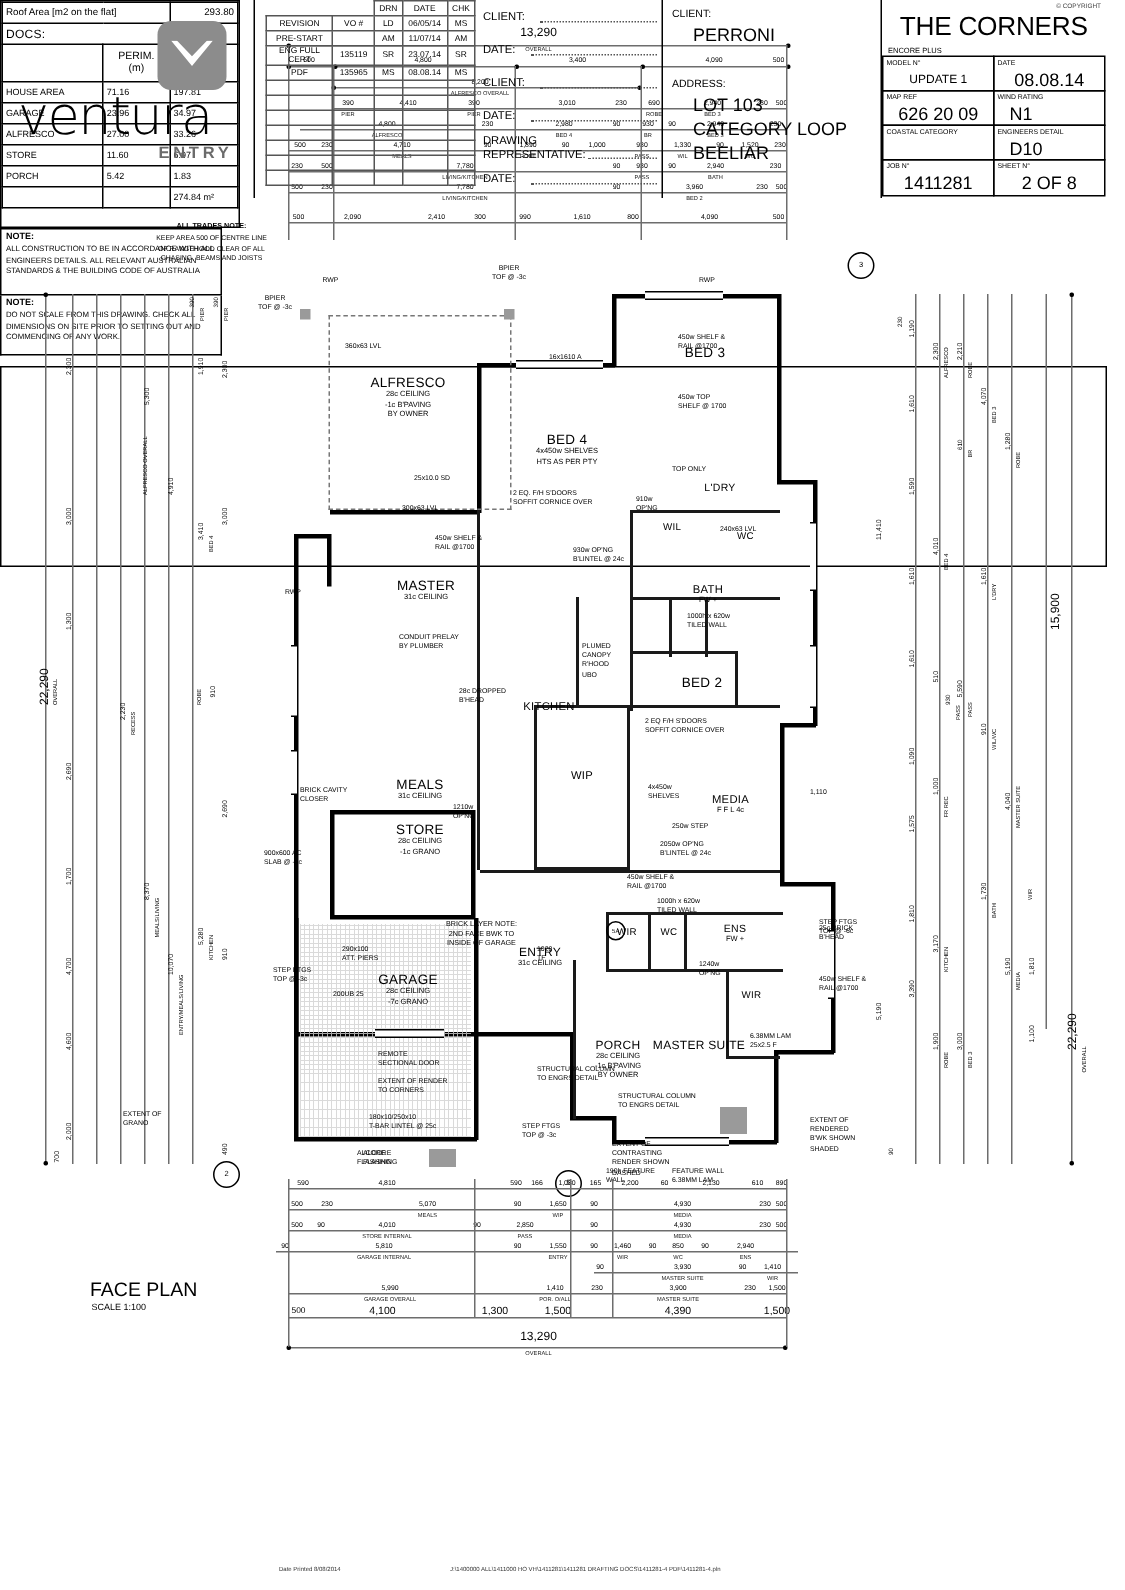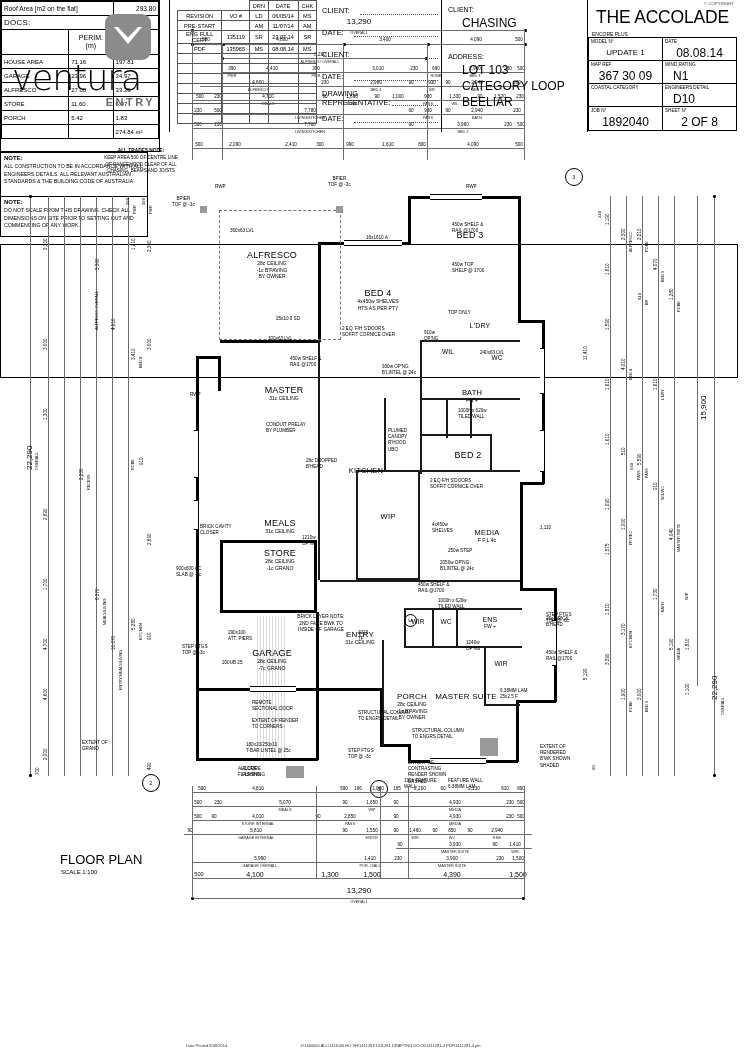--- a/index.html
+++ b/index.html
@@ -740,21 +740,21 @@
     <div class="tick" style="left:522px;top:897px;"></div>
   <div class="dimt c" style="left:359px;top:886px;font-size:8px;">13,290</div>
   <div class="dimlab" style="left:359px;top:899.5px;">OVERALL</div>
 
   <div class="dimvline" style="left:192px;top:786px;height:112px;"></div>
   <div class="dimvline" style="left:524px;top:786px;height:112px;"></div>
   <div class="dimvline" style="left:316px;top:786px;height:92px;"></div>
   <div class="dimvline" style="left:380px;top:786px;height:92px;"></div>
   <div class="dimvline" style="left:408px;top:786px;height:92px;"></div>
 
-  <div class="floorplan-ttl">FLOOR PLAN</div>
+  <div class="floorplan-ttl">FACE PLAN</div>
   <div class="floorplan-scale">SCALE 1:100</div>
 </div>
 
 <div id="note-block">
   <div class="notebox" style="height:45px;">
     <div class="notetitle">NOTE:</div>
     <div class="notebody">ALL CONSTRUCTION TO BE IN ACCORDANCE
 WITH ALL ENGINEERS DETAILS. ALL
 RELEVANT AUSTRALIAN STANDARDS &amp; THE
 BUILDING CODE OF AUSTRALIA</div>
@@ -875,59 +875,59 @@
     <div class="dotline" style="left:184px;top:80px;width:84px;"></div>
     <div class="formrow" style="left:152px;top:90px;white-space:pre;line-height:1.15;">DRAWING
 REPRESENTATIVE:</div>
     <div class="dotline" style="left:222px;top:105px;width:46px;"></div>
     <div class="formrow" style="left:152px;top:114px;">DATE:</div>
     <div class="dotline" style="left:184px;top:122px;width:84px;"></div>
   </div>
 
   <div id="client-cell">
     <div class="cl-lab">CLIENT:</div>
-    <div class="cl-val">CHASING</div>
+    <div class="cl-val">PERRONI</div>
     <div class="cl-lab" style="margin-top:22px;">ADDRESS:</div>
     <div class="cl-val">LOT 103</div>
     <div class="cl-val" style="margin-top:1px;">CATEGORY LOOP</div>
     <div class="cl-val" style="margin-top:1px;">BEELIAR</div>
   </div>
 
   <div id="tb-right">
     <div class="copyr">© COPYRIGHT</div>
-    <div class="accolade">THE ACCOLADE</div>
+    <div class="accolade">THE CORNERS</div>
     <div class="encore">ENCORE PLUS</div>
     <div class="tb-grid">
       <div class="tb-c" style="left:0;top:0;width:75px;height:24px;">
         <span class="tb-lab">MODEL N°</span>
         <span class="tb-val-s">UPDATE 1</span>
       </div>
       <div class="tb-c" style="left:74px;top:0;width:75px;height:24px;">
         <span class="tb-lab">DATE</span>
         <span class="tb-val">08.08.14</span>
       </div>
       <div class="tb-c" style="left:0;top:23px;width:75px;height:24px;">
         <span class="tb-lab">MAP REF</span>
-        <span class="tb-val">367 30 09</span>
+        <span class="tb-val">626 20 09</span>
       </div>
       <div class="tb-c" style="left:74px;top:23px;width:75px;height:24px;">
         <span class="tb-lab">WIND RATING</span>
         <span class="tb-val" style="text-align:left;padding-left:10px;">N1</span>
       </div>
       <div class="tb-c" style="left:0;top:46px;width:75px;height:24px;">
         <span class="tb-lab">COASTAL CATEGORY</span>
         <span class="tb-val"></span>
       </div>
       <div class="tb-c" style="left:74px;top:46px;width:75px;height:24px;">
         <span class="tb-lab">ENGINEERS DETAIL</span>
         <span class="tb-val" style="text-align:left;padding-left:10px;">D10</span>
       </div>
       <div class="tb-c" style="left:0;top:69px;width:75px;height:25px;">
         <span class="tb-lab">JOB N°</span>
-        <span class="tb-val">1892040</span>
+        <span class="tb-val">1411281</span>
       </div>
       <div class="tb-c" style="left:74px;top:69px;width:75px;height:25px;">
         <span class="tb-lab">SHEET N°</span>
         <span class="tb-val">2 OF 8</span>
       </div>
     </div>
   </div>
 </div>
 
 <div class="printline">Date Printed 8/08/2014</div>

